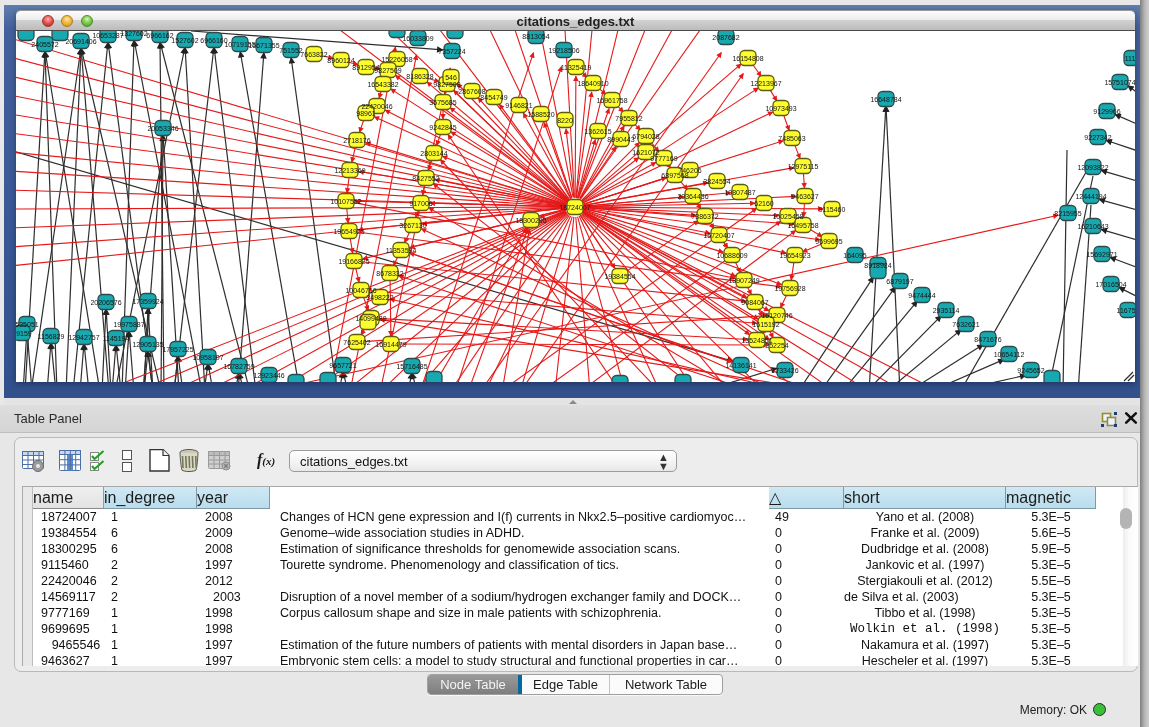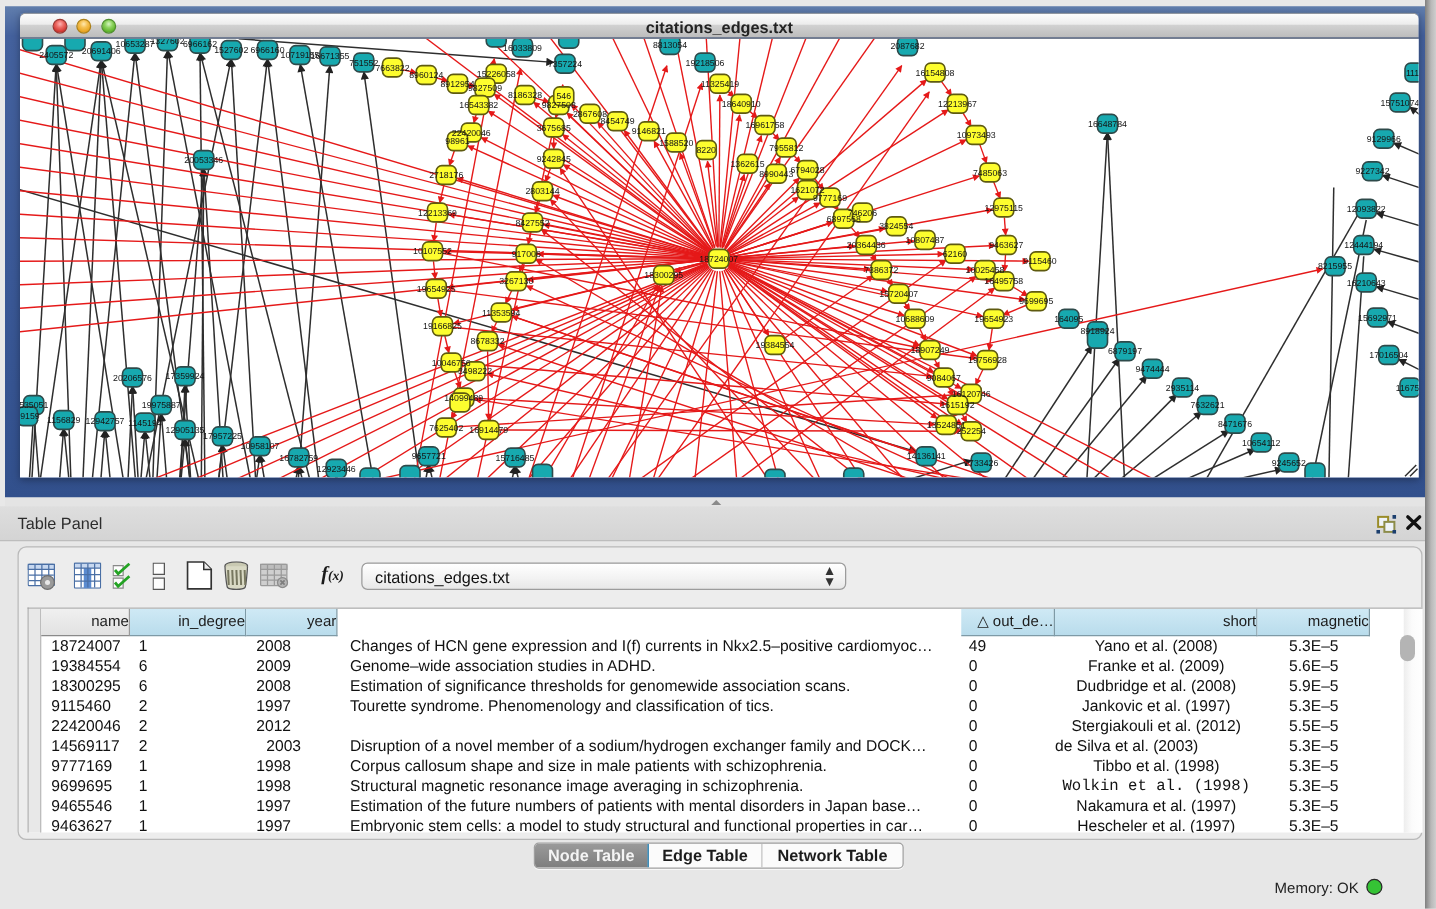--- a/index.html
+++ b/index.html
@@ -29,30 +29,30 @@
 .tphead .lbl { position:absolute; left:14px; top:6px; font-size:13px; color:#2c2c2c; }
 .tpbody { position:absolute; left:0; top:434px; width:1140px; height:293px; background:#e7e7e7; }
 .panel { position:absolute; left:14px; top:437px; width:1124px; height:235px;
   background:#ededed; border:1px solid #b9b9b9; border-radius:7px; }
 .combo { position:absolute; left:289px; top:450px; width:388px; height:22px;
   background:linear-gradient(180deg,#ffffff,#f2f2f2 60%,#e8e8e8); border:1px solid #9c9c9c; border-radius:5px; }
 .combo .ct { position:absolute; left:10px; top:3px; font-size:13px; color:#111; }
 .combo .cs { position:absolute; right:7px; top:2px; font-size:11px; color:#333; letter-spacing:0; line-height:9px; }
 .table { position:absolute; left:22px; top:486px; width:1116px; height:180px; background:#fff; overflow:hidden;
   border-left:1px solid #a9a9a9; border-top:1px solid #a9a9a9;}
-.thead { position:absolute; left:0; top:0; height:22px; font-size:12px; color:#1c1c1c;
-  text-align:right; line-height:21px; border-right:1px solid #7e9aa6; border-bottom:1px solid #7e9aa6;
+.thead { position:absolute; left:0; top:0; height:22px; font-size:16px; color:#1c1c1c;
+  text-align:left; line-height:21px; border-right:1px solid #7e9aa6; border-bottom:1px solid #7e9aa6;
   background:linear-gradient(180deg,#cfe9f5,#b9dcec); overflow:hidden;}
 .thead.gray { background:linear-gradient(180deg,#f0f0f0,#e2e2e2); border-right:1px solid #9a9a9a; border-bottom:1px solid #8a8a8a;}
 .trow { position:absolute; font-size:12.5px; color:#111; height:16px; line-height:16px; white-space:nowrap; overflow:hidden;}
 .tabs { position:absolute; left:427px; top:674px; height:21px; border:1px solid #9f9f9f; border-radius:4px;
-  background:#fbfbfb; overflow:hidden; display:flex; box-shadow:0 1px 0 rgba(255,255,255,.7);font-weight:bold;}
+  background:#fbfbfb; overflow:hidden; display:flex; box-shadow:0 1px 0 rgba(255,255,255,.7);}
 .tab { font-size:13px; color:#1c1c1c; line-height:20px; text-align:center; }
 .tab.sel { background:linear-gradient(180deg,#9a9a9a,#7e7e7e); color:#f4f4f4; }
-.tab.mid { border-left:1px solid #0369a1; border-right:1px solid #c4c4c4; }
+.tab.mid { border-left:4px solid #0369a1; border-right:1px solid #c4c4c4; }
 .mem { position:absolute; right:62px; top:703px; font-size:12px; color:#222; }
 .memdot { position:absolute; right:43px; top:703px; width:13px; height:13px; border-radius:50%;
   background:#35c335; border:1px solid #2a2a2a; }
 .icon { position:absolute; top:449px; }
 </style>
 </head>
 <body>
 <div class="blue"></div>
 <div class="win">
   <div class="titlebar">
@@ -745,25 +745,24 @@
 <div class="trow" style="left:18px;top:118px;width:70px;">9777169</div>
 <div class="trow" style="left:88px;top:118px;width:60px;">1</div>
 <div class="trow" style="left:182px;top:118px;width:60px;">1998</div>
 <div class="trow" style="left:257px;top:118px;width:488px;">Corpus callosum shape and size in male patients with schizophrenia.</div>
 <div class="trow" style="left:752px;top:118px;width:66px;">0</div>
 <div class="trow" style="left:821px;top:118px;width:162px;text-align:center;">Tibbo et al. (1998)</div>
 <div class="trow" style="left:983px;top:118px;width:90px;text-align:center;">5.3E–5</div>
 <div class="trow" style="left:18px;top:134px;width:70px;">9699695</div>
 <div class="trow" style="left:88px;top:134px;width:60px;">1</div>
 <div class="trow" style="left:182px;top:134px;width:60px;">1998</div>
-<div class="trow" style="left:257px;top:134px;width:488px;">Structural magnetic resonance image averaging in schizophrenia.</div>
 <div class="trow" style="left:752px;top:134px;width:66px;">0</div>
 <div class="trow" style="left:821px;top:134px;width:162px;text-align:center;font-family:Liberation Mono, monospace;">Wolkin et al. (1998)</div>
 <div class="trow" style="left:983px;top:134px;width:90px;text-align:center;">5.3E–5</div>
-<div class="trow" style="left:18px;top:150px;width:70px;">9465546</div>
+<div class="trow" style="left:18px;top:150px;width:70px;text-align:center;">9465546</div>
 <div class="trow" style="left:88px;top:150px;width:60px;">1</div>
 <div class="trow" style="left:182px;top:150px;width:60px;">1997</div>
 <div class="trow" style="left:257px;top:150px;width:488px;">Estimation of the future numbers of patients with mental disorders in Japan base…</div>
 <div class="trow" style="left:752px;top:150px;width:66px;">0</div>
 <div class="trow" style="left:821px;top:150px;width:162px;text-align:center;">Nakamura et al. (1997)</div>
 <div class="trow" style="left:983px;top:150px;width:90px;text-align:center;">5.3E–5</div>
 <div class="trow" style="left:18px;top:166px;width:70px;">9463627</div>
 <div class="trow" style="left:88px;top:166px;width:60px;">1</div>
 <div class="trow" style="left:182px;top:166px;width:60px;">1997</div>
 <div class="trow" style="left:257px;top:166px;width:488px;">Embryonic stem cells: a model to study structural and functional properties in car…</div>

